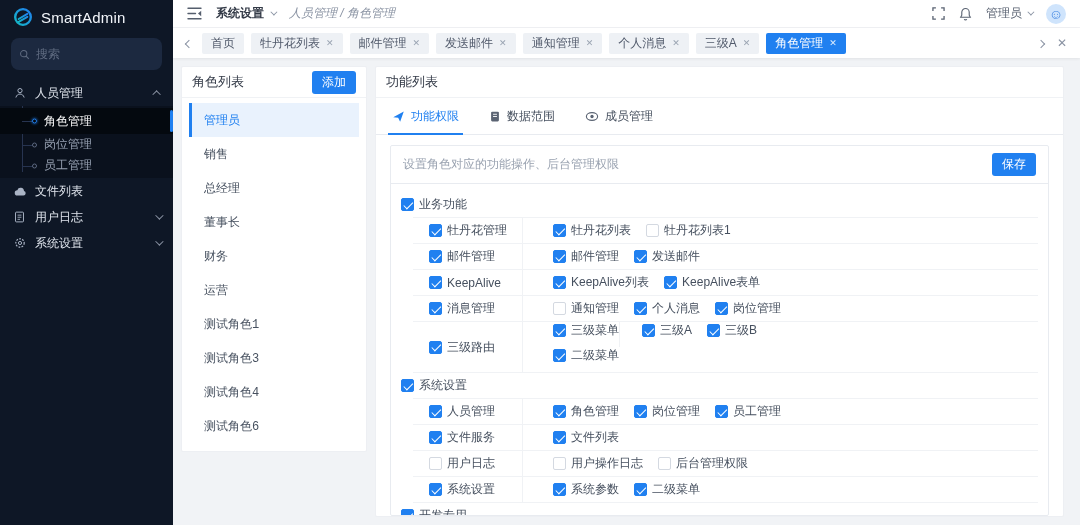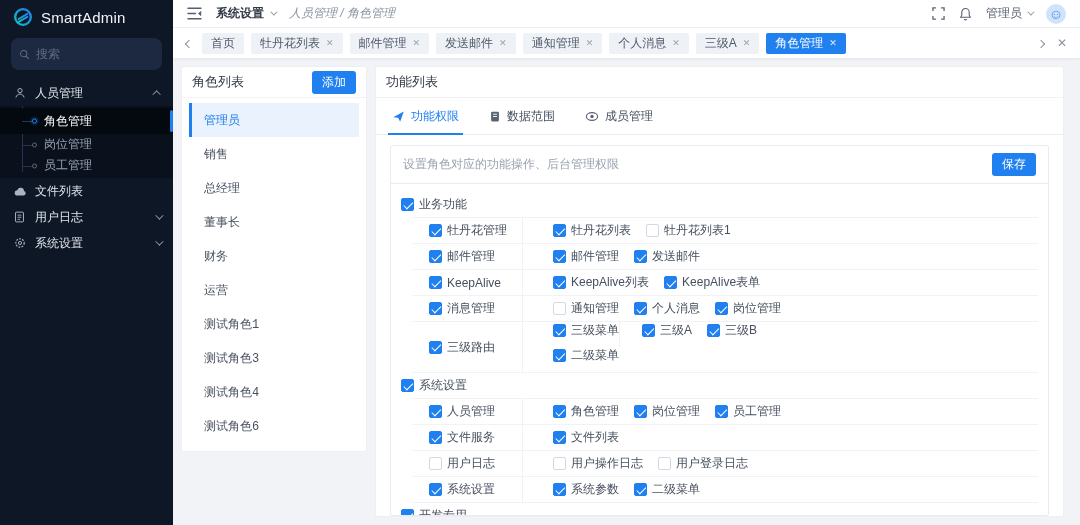--- a/index.html
+++ b/index.html
@@ -488,21 +488,21 @@
                     <span class="cb-lb">用户日志</span>
                   </span>
                 </div>
                 <div class="perm-points">
                   <span class="cb-item">
                     <span class="cb"></span>
                     <span class="cb-lb">用户操作日志</span>
                   </span>
                   <span class="cb-item">
                     <span class="cb"></span>
-                    <span class="cb-lb">用户登录日志</span>
+                    <span class="cb-lb">后台管理权限</span>
                   </span>
                 </div>
               </div>
               <div class="perm-row">
                 <div class="perm-module">
                   <span class="cb-item">
                     <span class="cb on"></span>
                     <span class="cb-lb">系统设置</span>
                   </span>
                 </div>

